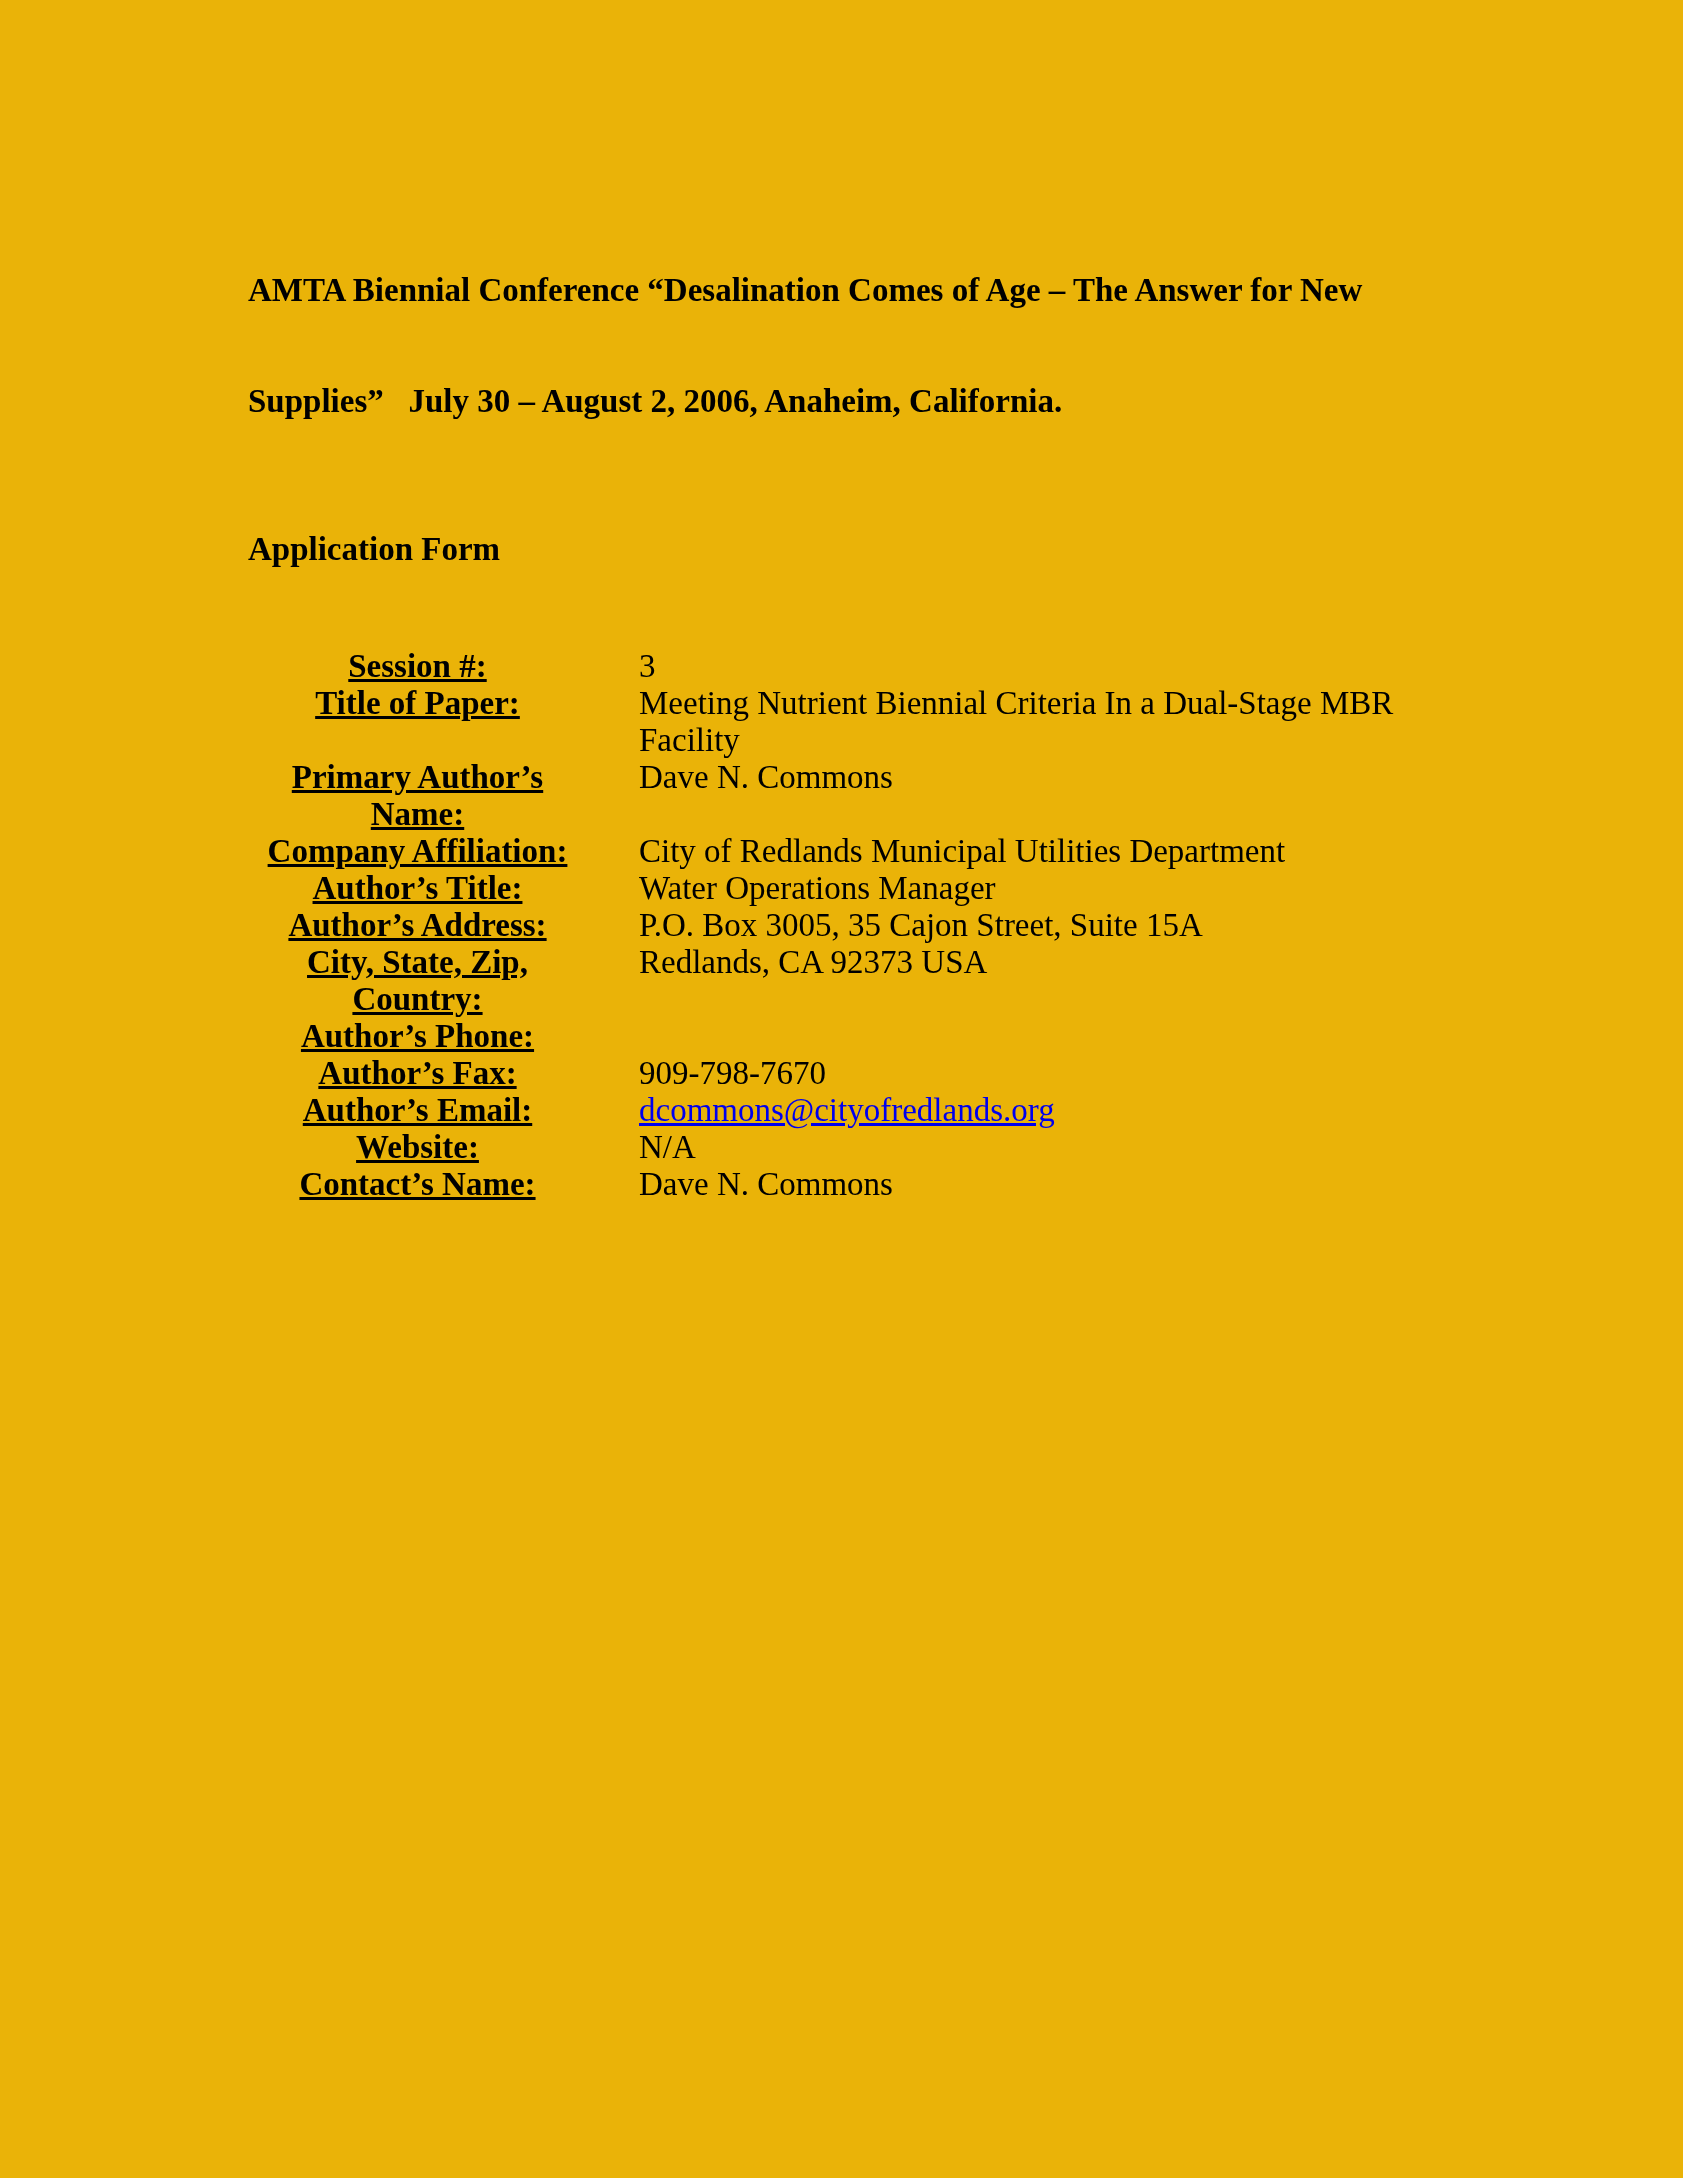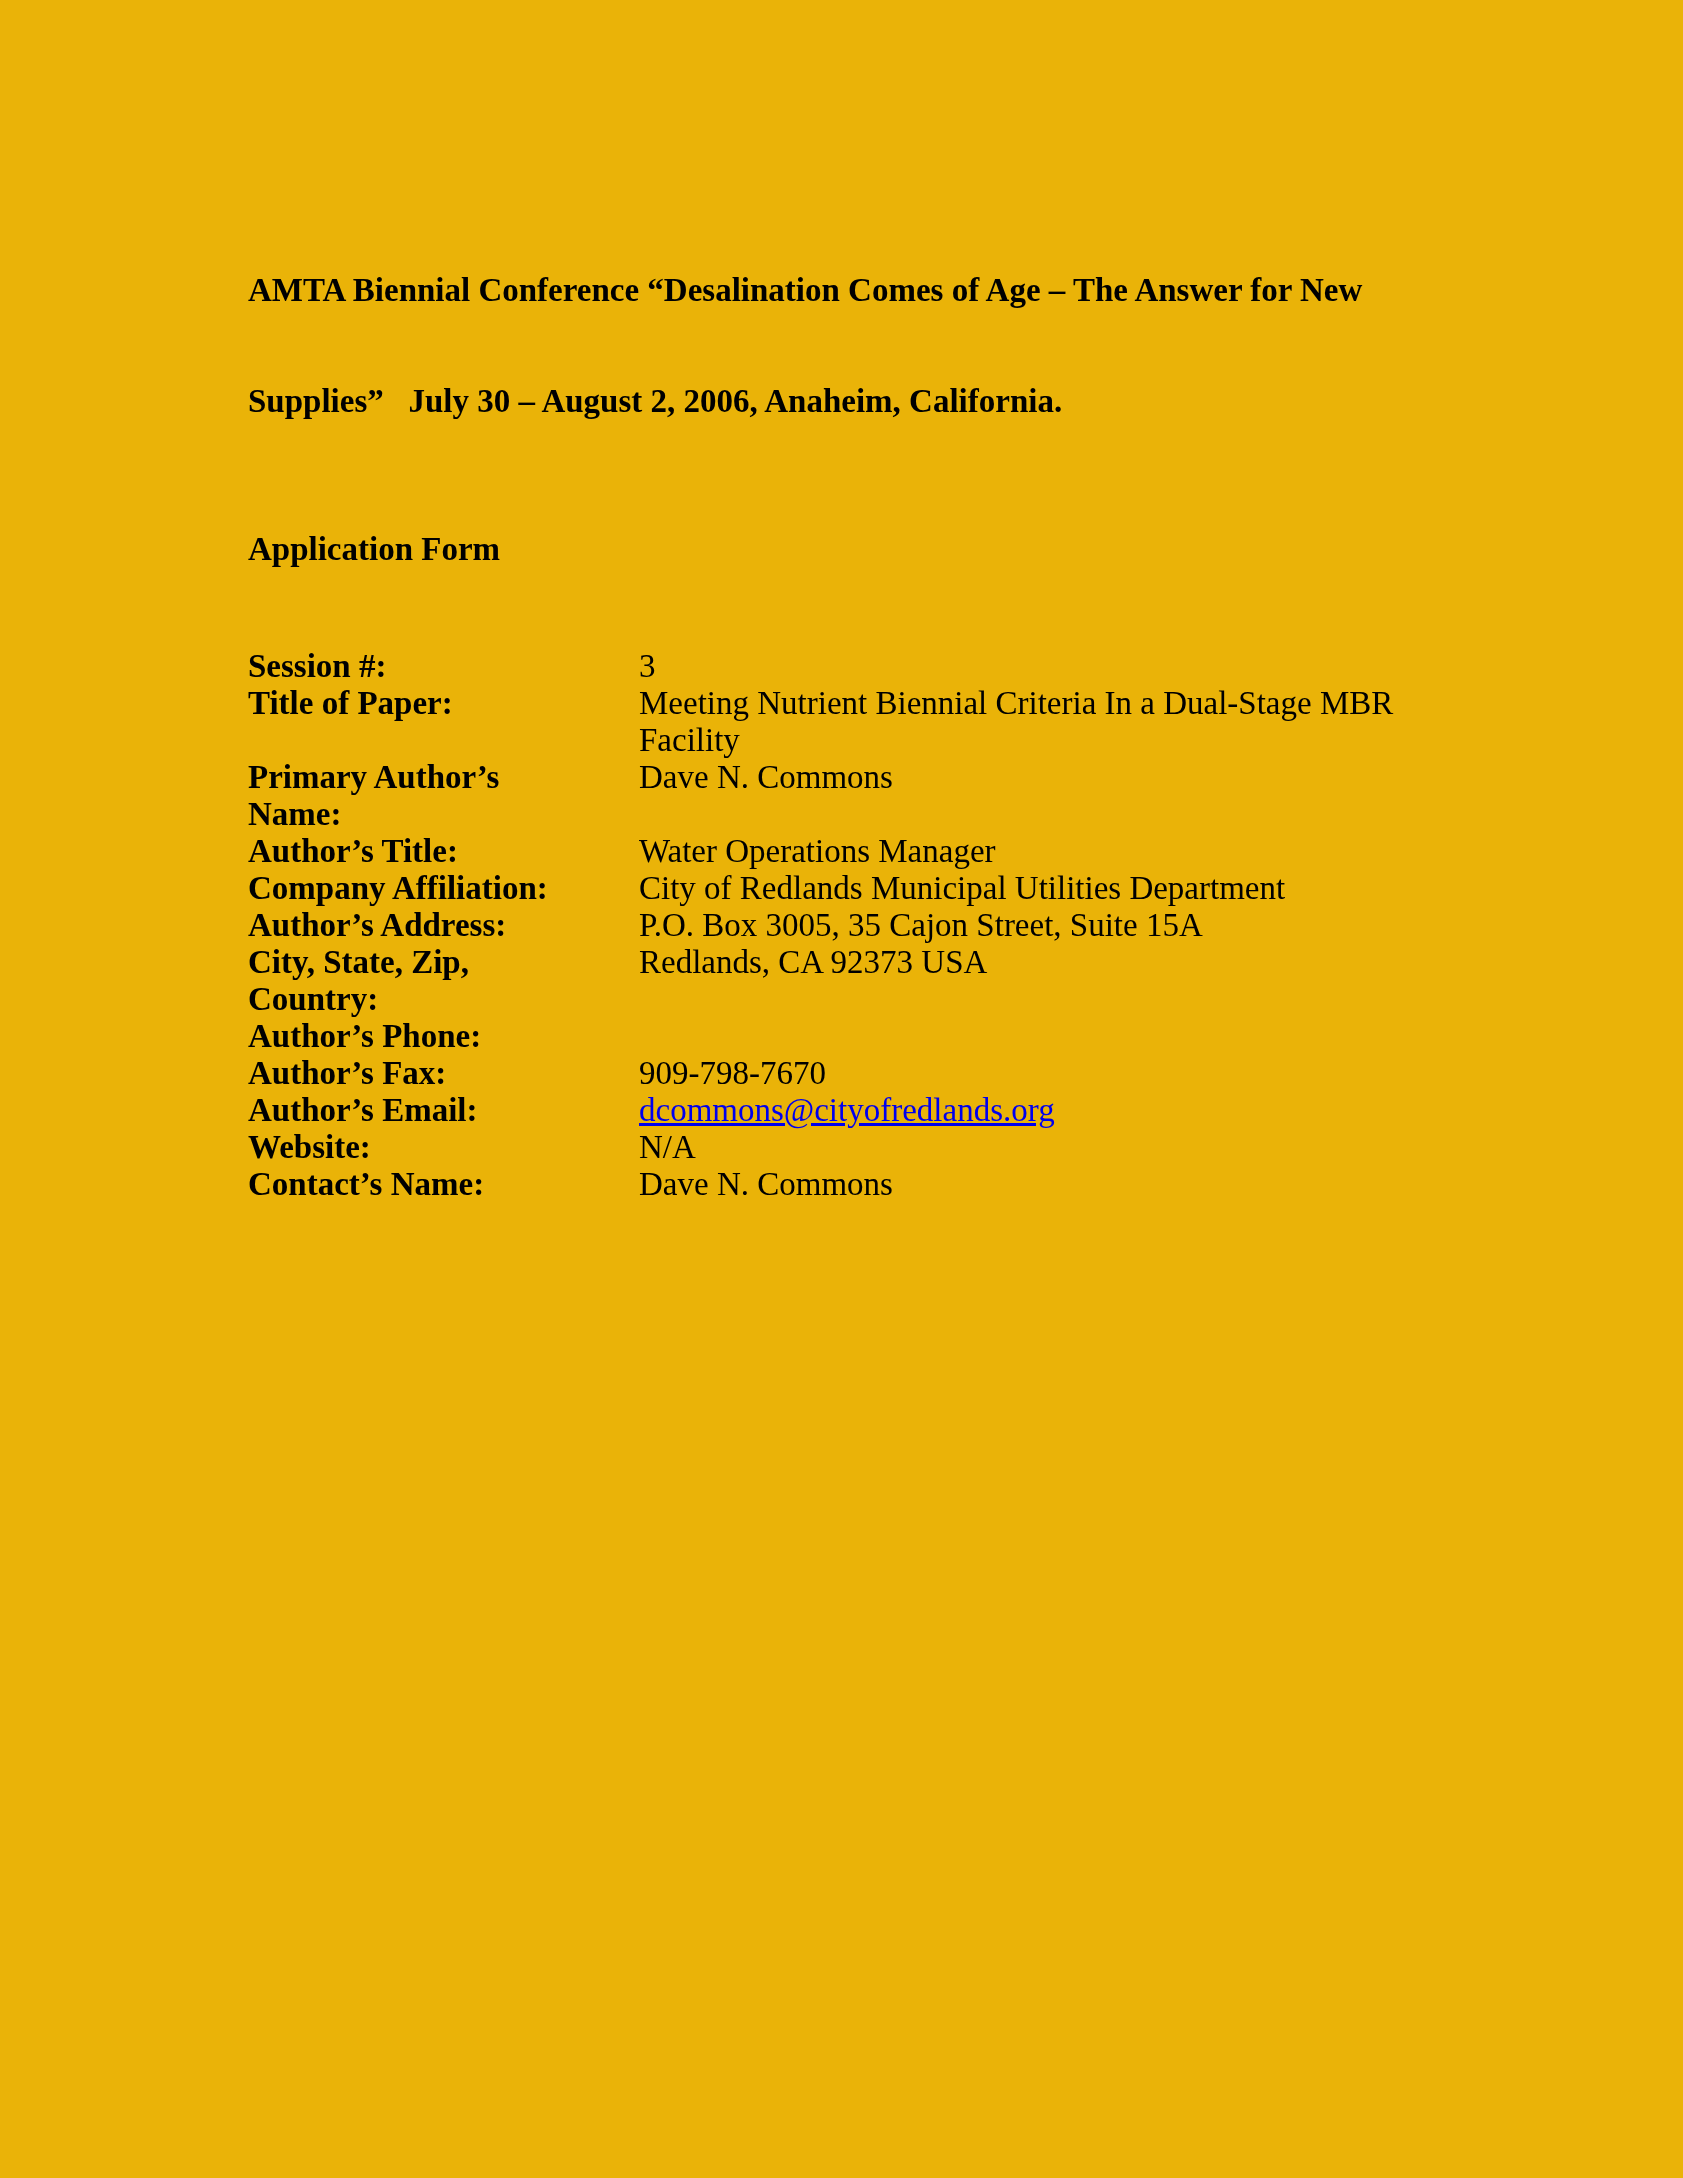--- a/index.html
+++ b/index.html
@@ -35,22 +35,23 @@
   .form {
     margin-top: 80px;
   }
   .form-row {
     display: flex;
     align-items: flex-start;
   }
   .field-label {
     flex: none;
     width: 339px;
-    text-align: left;
+    text-align: center;
     font-weight: bold;
+    text-decoration: underline;
   }
   .field-value {
     margin-left: 52px;
     width: 842px;
   }
   .email-link {
     text-decoration: underline;
   }
 </style>
 </head>
@@ -72,26 +73,26 @@
       </div>
       <div class="form-row">
         <div class="field-label">Title of Paper:</div>
         <div class="field-value">Meeting Nutrient Biennial Criteria In a Dual-Stage MBR Facility</div>
       </div>
       <div class="form-row">
         <div class="field-label">Primary Author’s Name:</div>
         <div class="field-value">Dave N. Commons</div>
       </div>
       <div class="form-row">
+        <div class="field-label">Company Affiliation:</div>
+        <div class="field-value">City of Redlands Municipal Utilities Department</div>
+      </div>
+      <div class="form-row">
         <div class="field-label">Author’s Title:</div>
         <div class="field-value">Water Operations Manager</div>
-      </div>
-      <div class="form-row">
-        <div class="field-label">Company Affiliation:</div>
-        <div class="field-value">City of Redlands Municipal Utilities Department</div>
       </div>
       <div class="form-row">
         <div class="field-label">Author’s Address:</div>
         <div class="field-value">P.O. Box 3005, 35 Cajon Street, Suite 15A</div>
       </div>
       <div class="form-row">
         <div class="field-label">City, State, Zip, Country:</div>
         <div class="field-value">Redlands, CA 92373 USA</div>
       </div>
       <div class="form-row">

